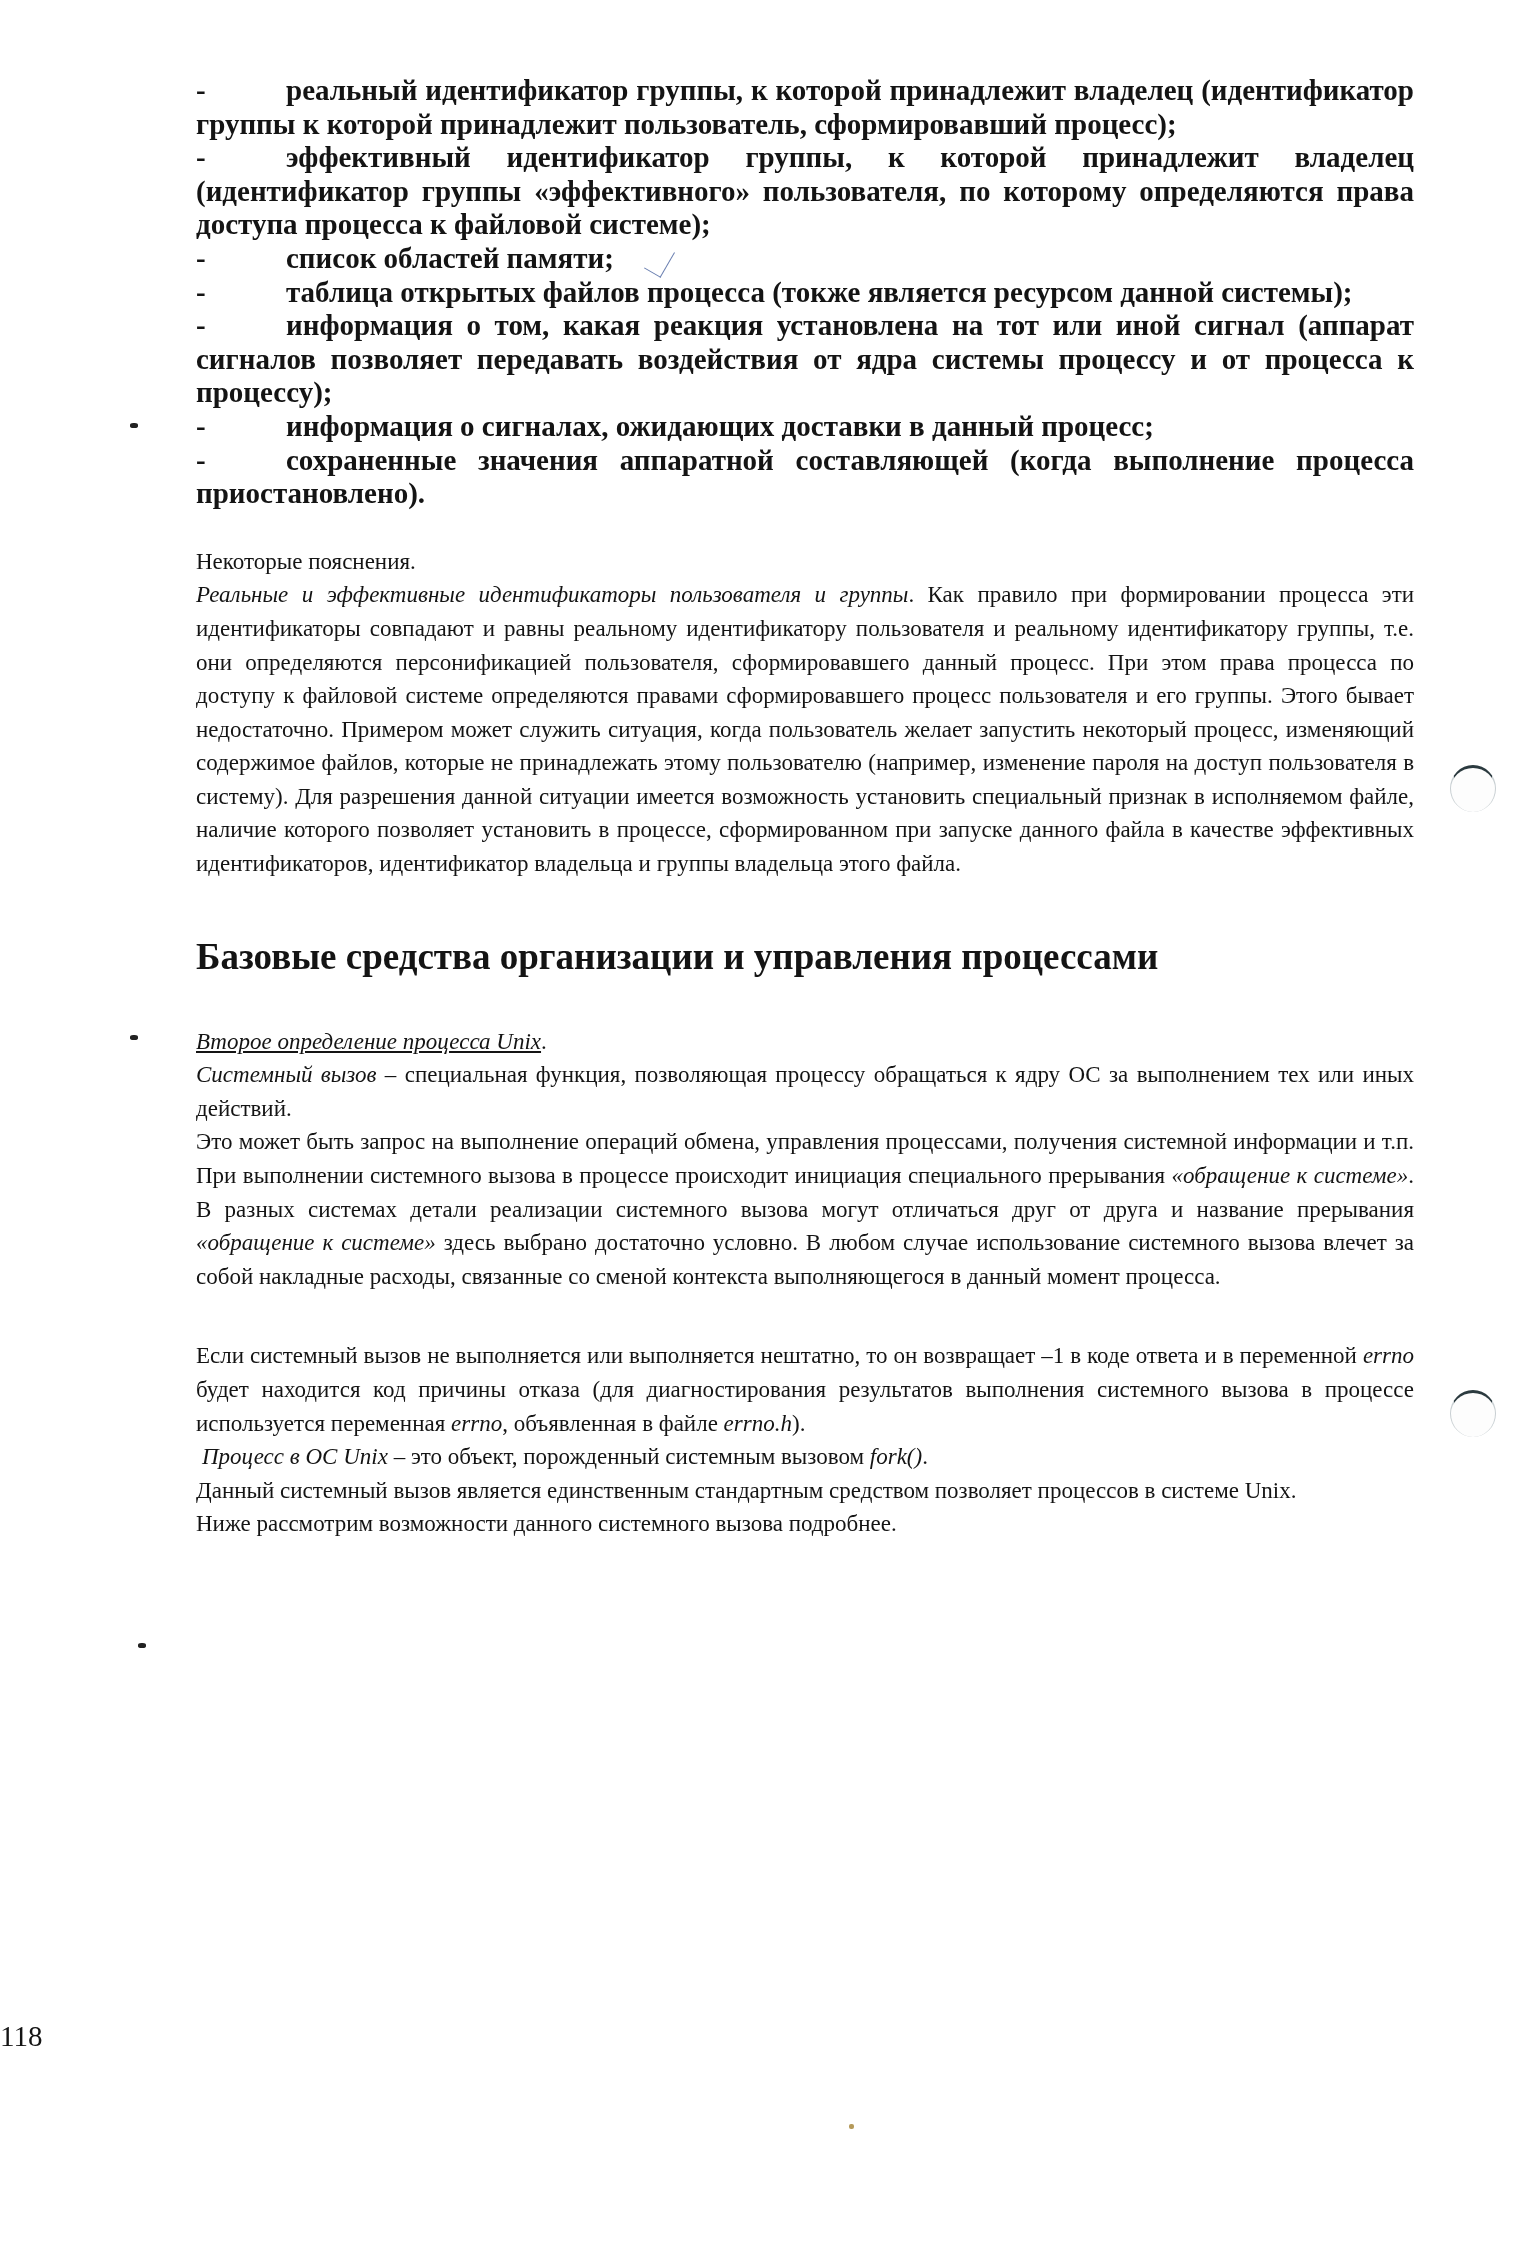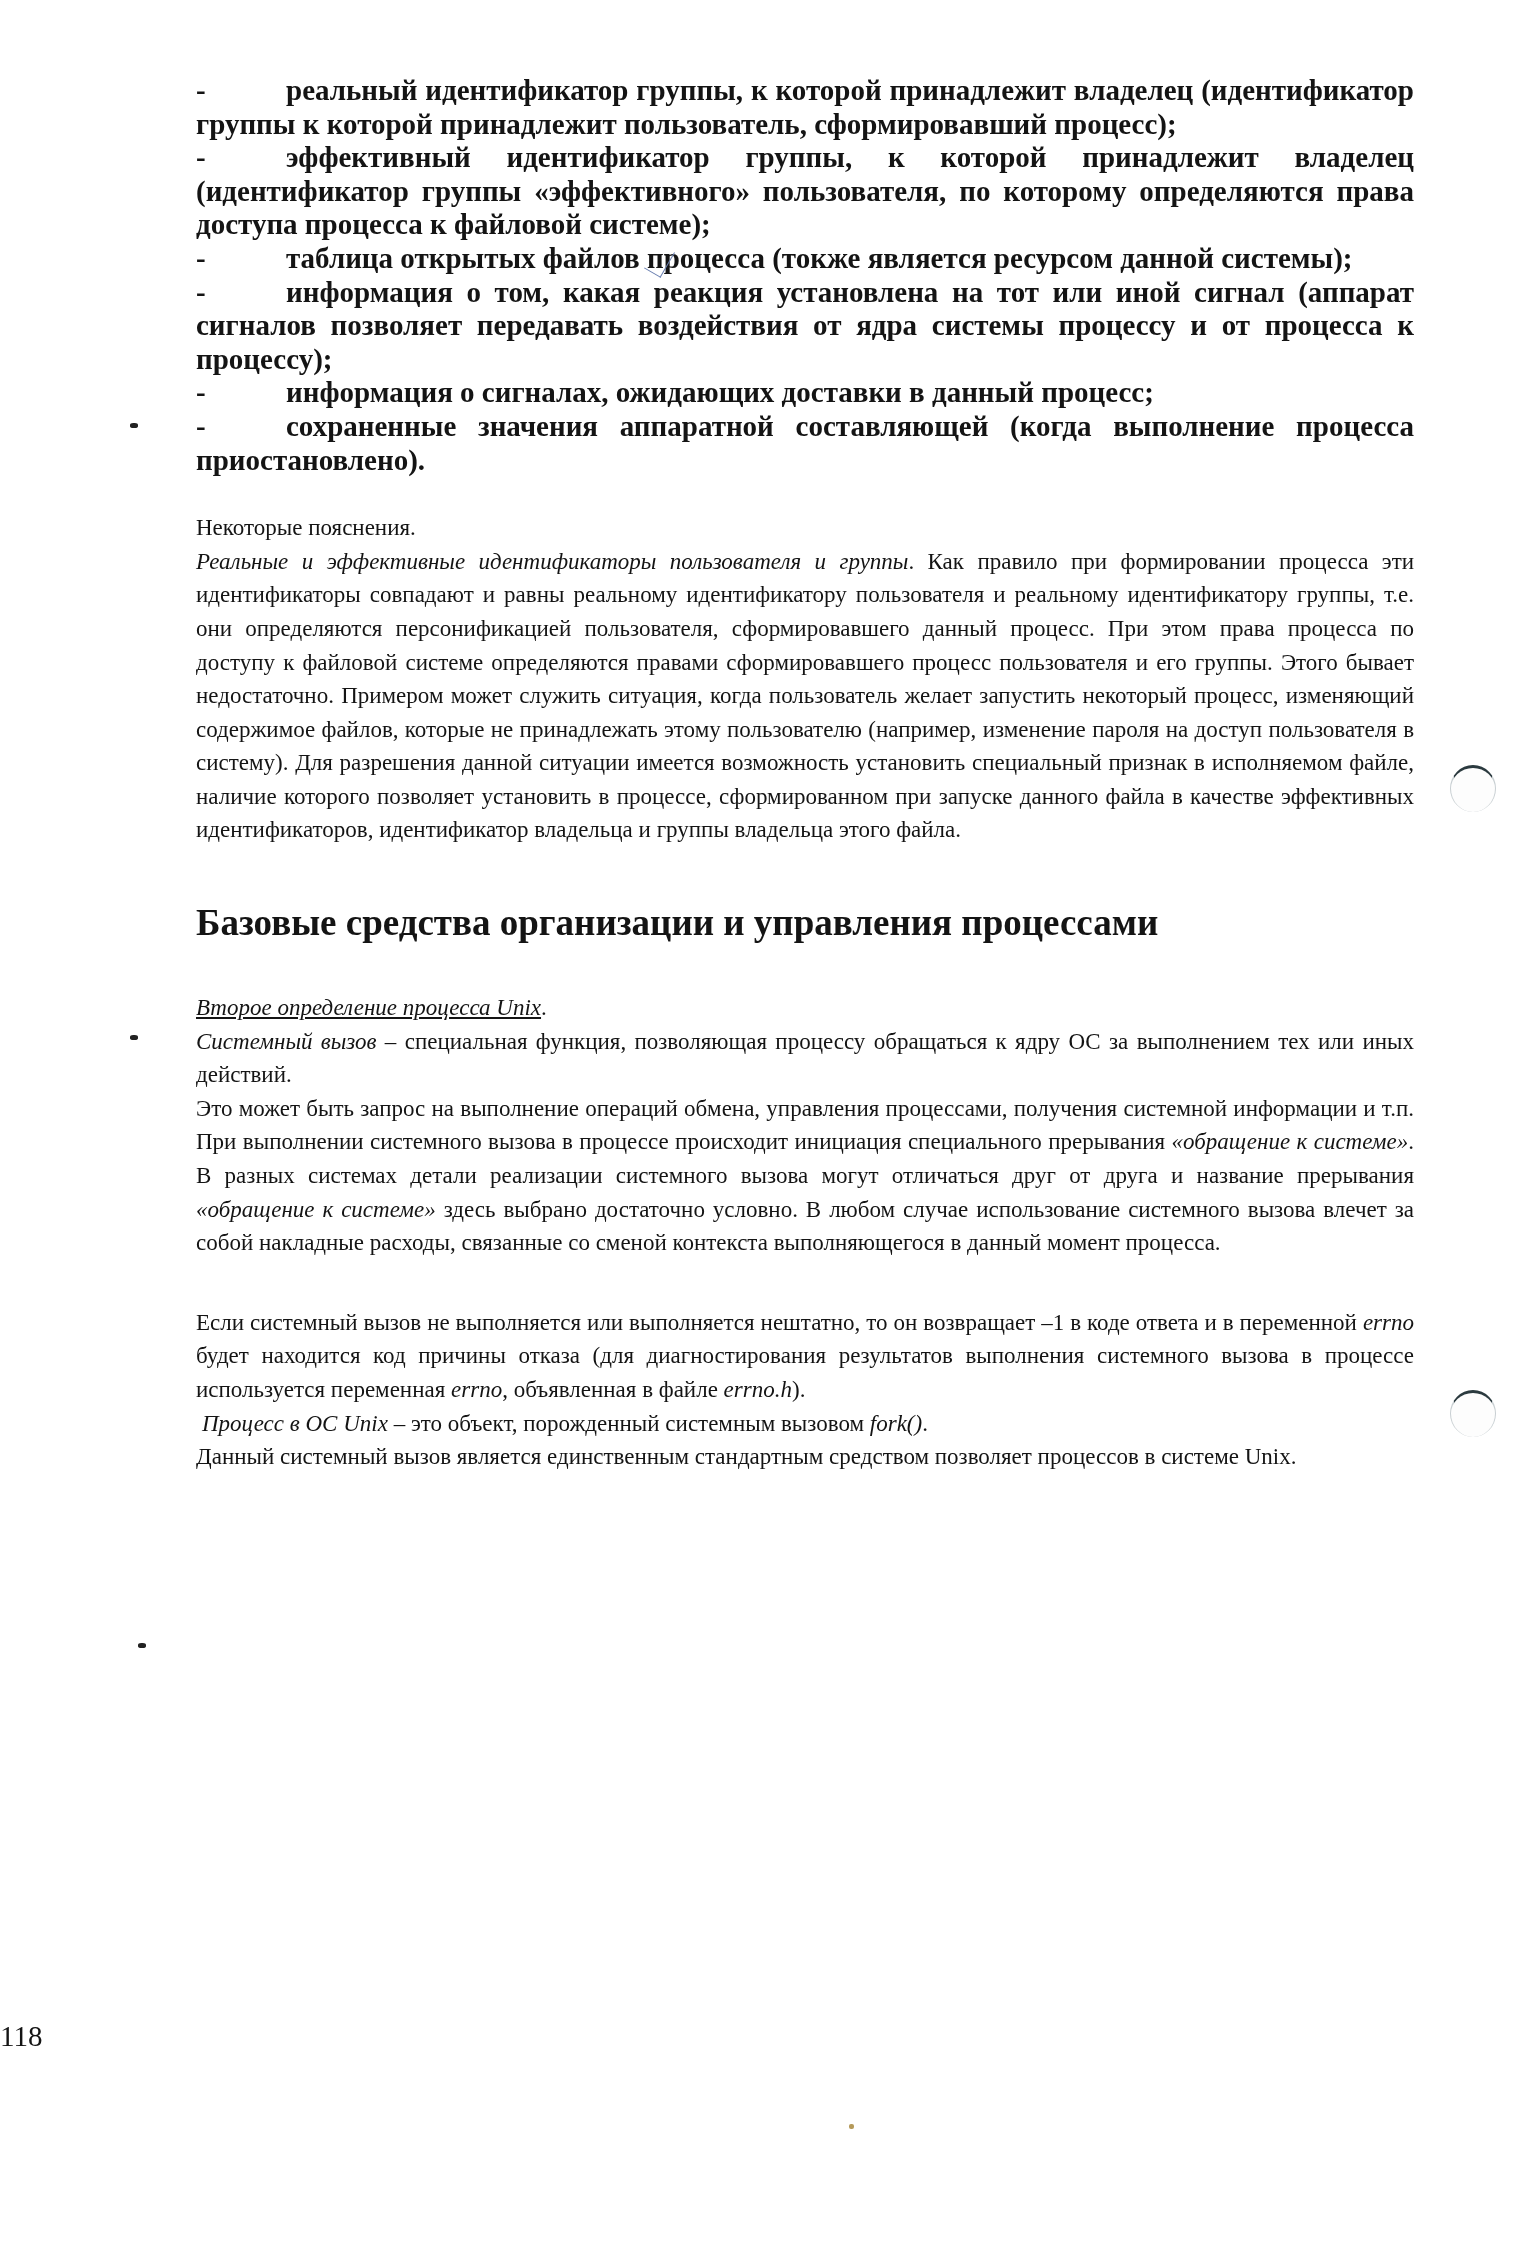--- a/index.html
+++ b/index.html
@@ -75,20 +75,21 @@
   }
 </style>
 </head>
 <body>
 
 <div class="page">
 
   <div>
     <p class="bullet"><span class="dash">-</span><span>реальный идентификатор группы, к которой принадлежит владелец (идентификатор группы к которой принадлежит пользователь, сформировавший процесс);</span></p>
     <p class="bullet"><span class="dash">-</span><span>эффективный идентификатор группы, к которой принадлежит владелец (идентификатор группы «эффективного» пользователя, по которому определяются права доступа процесса к файловой системе);</span></p>
+    <p class="bullet"><span class="dash">-</span><span>список областей памяти;</span></p>
     <p class="bullet"><span class="dash">-</span><span>таблица открытых файлов процесса (токже является ресурсом данной системы);</span></p>
     <p class="bullet"><span class="dash">-</span><span>информация о том, какая реакция установлена на тот или иной сигнал (аппарат сигналов позволяет передавать воздействия от ядра системы процессу и от процесса к процессу);</span></p>
     <p class="bullet"><span class="dash">-</span><span>информация о сигналах, ожидающих доставки в данный процесс;</span></p>
     <p class="bullet"><span class="dash">-</span><span>сохраненные значения аппаратной составляющей (когда выполнение процесса приостановлено).</span></p>
   </div>
 
   <div class="gap-sm"></div>
 
   <p class="p">Некоторые пояснения.</p>
   <p class="p"><span class="bi">Реальные и эффективные идентификаторы пользователя и группы</span><span>.</span><span> Как правило при формировании процесса эти идентификаторы совпадают и равны реальному идентификатору пользователя и реальному идентификатору группы, т.е. они определяются персонификацией пользователя, сформировавшего данный процесс. При этом права процесса по доступу к файловой системе определяются правами сформировавшего процесс пользователя и его группы. Этого бывает недостаточно. Примером может служить ситуация, когда пользователь желает запустить некоторый процесс, изменяющий содержимое файлов, которые не принадлежать этому пользователю (например, изменение пароля на доступ пользователя в систему). Для разрешения данной ситуации имеется возможность установить специальный признак в исполняемом файле, наличие которого позволяет установить в процессе, сформированном при запуске данного файла в качестве эффективных идентификаторов, идентификатор владельца и группы владельца этого файла.</span></p>
@@ -105,20 +106,21 @@
 
   <p class="p"><span>Это может быть запрос на выполнение операций обмена, управления процессами, получения системной информации и т.п. При выполнении системного вызова в процессе происходит инициация специального прерывания </span><span class="bi">«обращение к системе»</span><span>. В разных системах детали реализации системного вызова могут отличаться друг от друга и название прерывания </span><span class="bi">«обращение к системе»</span><span> здесь выбрано достаточно условно. В любом случае использование системного вызова влечет за собой накладные расходы, связанные со сменой контекста выполняющегося в данный момент процесса.</span></p>
 
   <div class="gap-md"></div>
 
   <p class="p"><span>Если системный вызов не выполняется или выполняется нештатно, то он возвращает –1 в коде ответа и в переменной </span><span class="bi">errno</span><span> будет находится код причины  отказа (для диагностирования результатов выполнения системного вызова в процессе используется переменная </span><span class="bi">errno</span><span>, объявленная в файле </span><span class="bi">errno.h</span><span>).</span></p>
 
   <p class="p" style="padding-left:6px"><span class="bi">Процесс в ОС Unix</span><span> – это объект, порожденный системным вызовом </span><span class="bi">fork()</span><span>.</span></p>
 
   <p class="p">Данный системный вызов является единственным стандартным средством позволяет процессов в системе Unix.</p>
+  <p class="p">Ниже рассмотрим возможности данного системного вызова подробнее.</p>
 </div>
 
 <div class="page-number">118</div>
 
 <div class="hole" style="left:1450px; top:765px;"></div>
 <div class="hole" style="left:1450px; top:1390px;"></div>
 <div class="speck" style="left:130px; top:423px;"></div>
 <div class="speck" style="left:130px; top:1035px;"></div>
 <div class="speck" style="left:138px; top:1643px;"></div>
 <div class="speck tan" style="left:849px; top:2124px;"></div>

